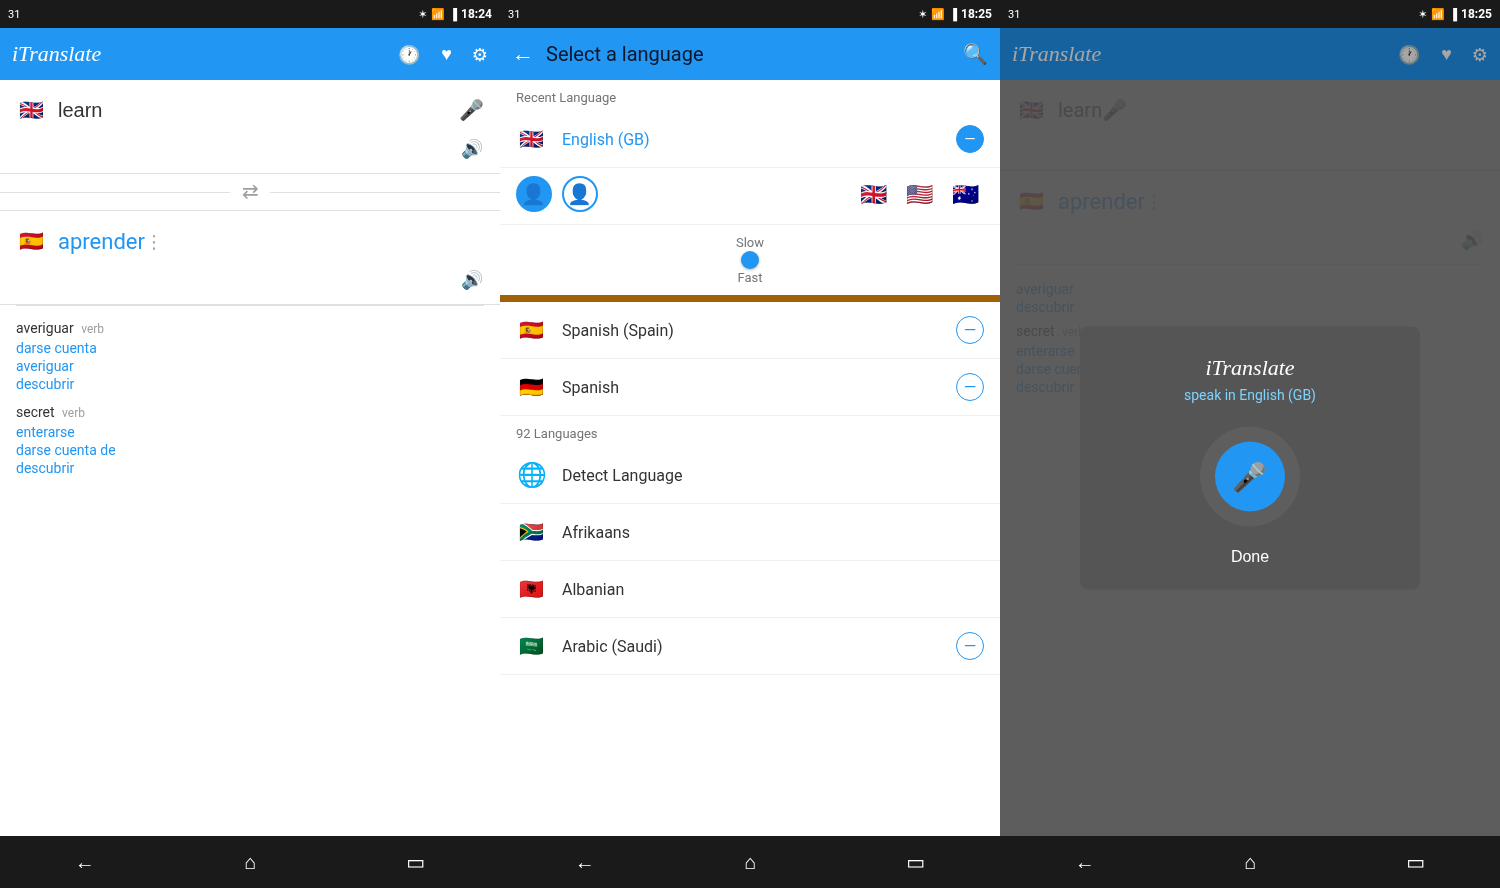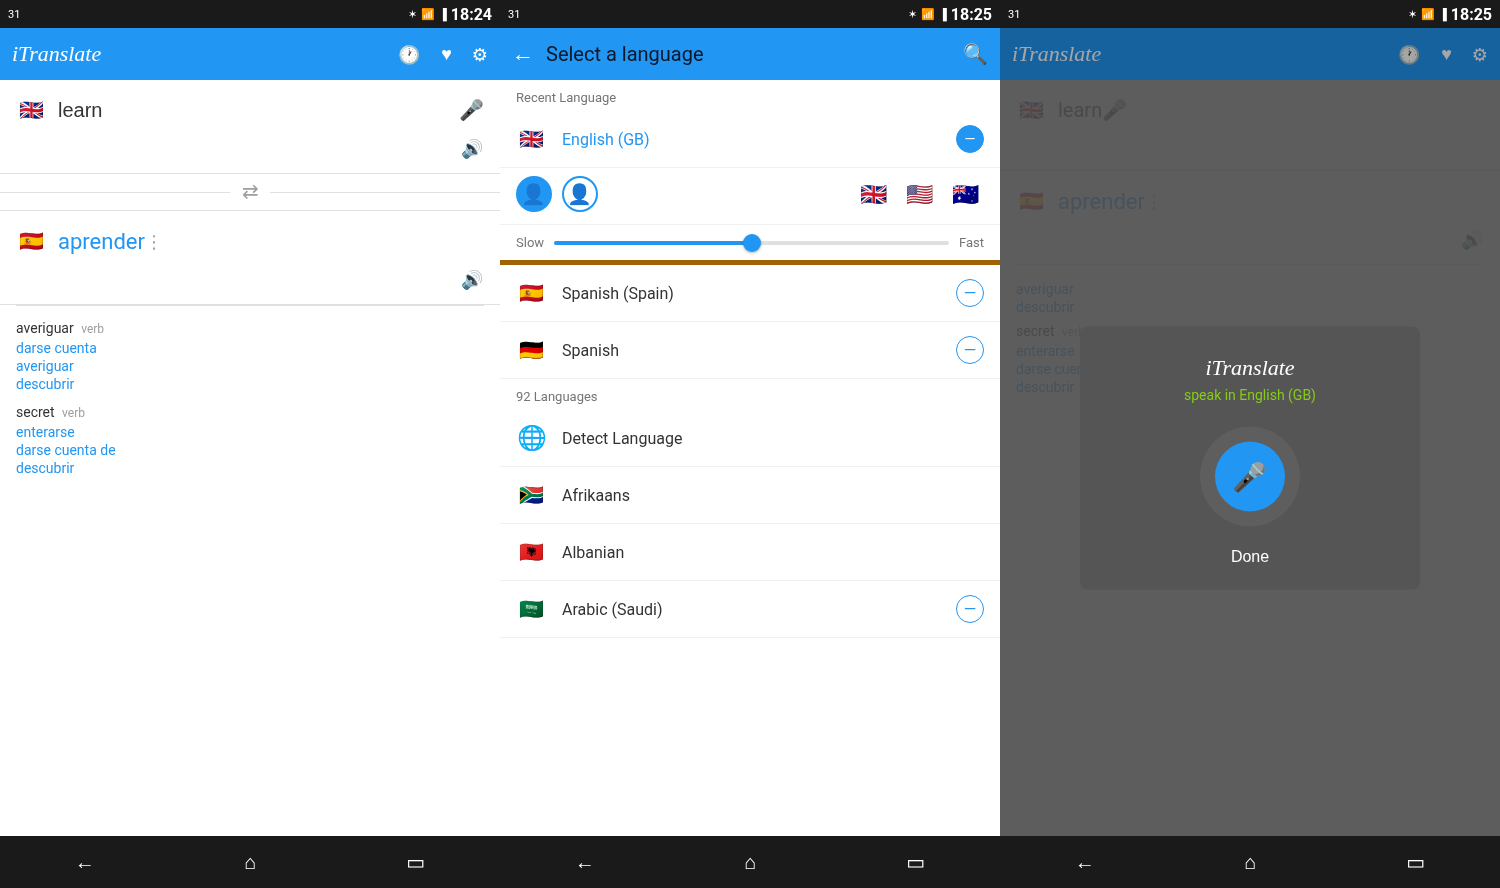--- a/index.html
+++ b/index.html
@@ -26,21 +26,21 @@
     .status-bar {
       height: 28px;
       background: #1a1a1a;
       display: flex;
       align-items: center;
       justify-content: space-between;
       padding: 0 8px;
       color: #fff;
       font-size: 11px;
     }
-    .status-bar .time { font-weight: bold; font-size: 16px; }
+    .status-bar .time { font-weight: bold; font-size: 12px; }
     .status-icons { display: flex; gap: 4px; align-items: center; }
 
     
     .app-header {
       height: 52px;
       background: #2196F3;
       display: flex;
       align-items: center;
       padding: 0 12px;
       justify-content: space-between;
@@ -244,21 +244,22 @@
       justify-content: center;
       font-size: 22px;
       cursor: pointer;
     }
 
     .speed-row {
       padding: 10px 16px;
       display: flex;
       align-items: center;
       gap: 10px;
-      border-bottom: 5px solid #a16207;
+      border-bottom: 7px solid #a16207;
+      flex-direction: column;
     }
     .speed-label { font-size: 13px; color: #757575; }
     .speed-slider {
       flex: 1;
       height: 4px;
       background: #e0e0e0;
       border-radius: 2px;
       position: relative;
       cursor: pointer;
     }
@@ -305,21 +306,21 @@
       width: 340px;
     }
     .voice-modal-title {
       font-family: Georgia, serif;
       font-style: italic;
       color: #fff;
       font-size: 22px;
       margin-bottom: 6px;
     }
     .voice-modal-subtitle {
-      color: #84cc16;
+      color: #7dd3fc;
       font-size: 14px;
       margin-bottom: 24px;
     }
     .voice-circle-outer {
       width: 100px;
       height: 100px;
       border-radius: 50%;
       background: rgba(100,100,100,0.6);
       display: flex;
       align-items: center;

